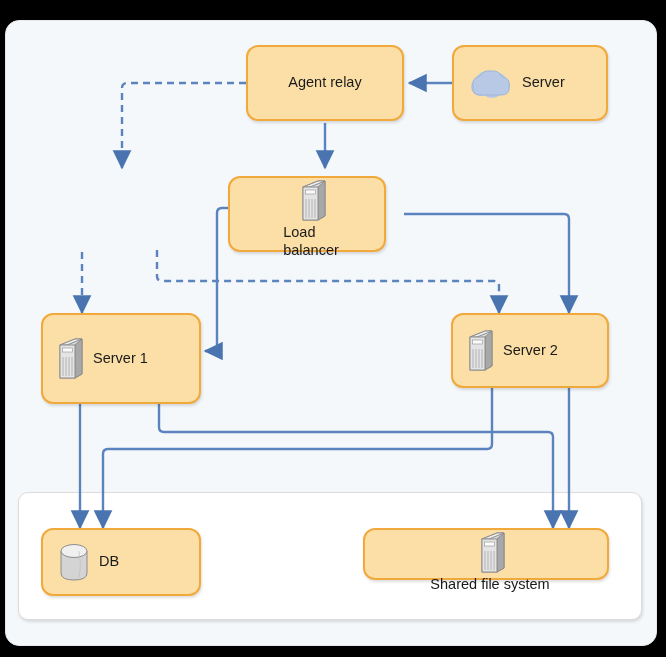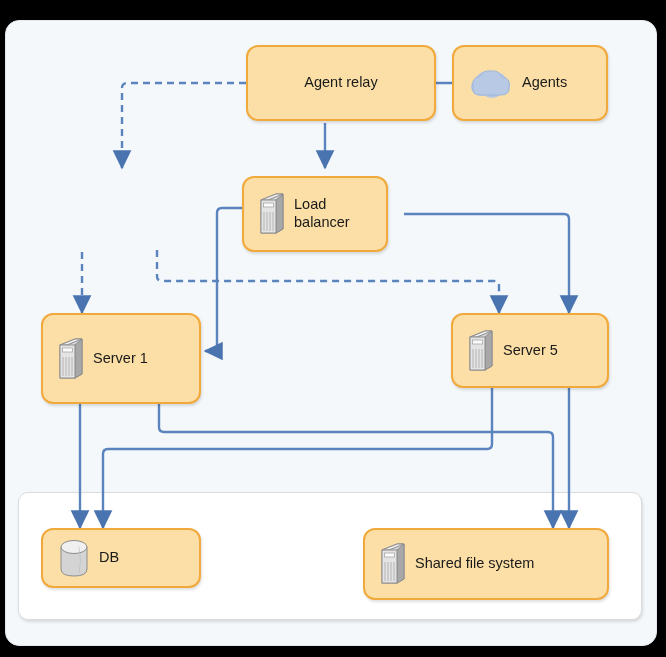--- a/index.html
+++ b/index.html
@@ -122,42 +122,42 @@
       <path d="M 80,388 L 80,528" marker-end="url(#arrowSolid)"></path>
 
       <path d="M 159,388 L 159,427 Q 159,432 164,432 L 548,432 Q 553,432 553,437 L 553,528" marker-end="url(#arrowSolid)"></path>
 
       <path d="M 492,388 L 492,444 Q 492,449 487,449 L 108,449 Q 103,449 103,454 L 103,528" marker-end="url(#arrowSolid)"></path>
 
       <path d="M 569,388 L 569,528" marker-end="url(#arrowSolid)"></path>
     </g>
   </svg>
 
-  <div class="node centered" style="left:246px; top:45px; width:190px; height:76px;">
+  <div class="node centered" style="left:246px; top:45px; width:158px; height:76px;">
     <span class="node-label">Agent relay</span>
   </div>
 
   <div class="node with-icon" style="left:452px; top:45px; width:156px; height:76px;">
     <span class="icon-wrap">
       <svg width="46" height="32" viewBox="0 0 46 32">
         <g>
           <ellipse cx="13" cy="20" rx="10" ry="9" fill="#b4c7e3"></ellipse>
           <ellipse cx="24" cy="22" rx="11" ry="9" fill="#b4c7e3"></ellipse>
           <ellipse cx="33" cy="19" rx="9" ry="8" fill="#b4c7e3"></ellipse>
           <ellipse cx="18" cy="13" rx="10" ry="8.5" fill="#b9cbe6"></ellipse>
           <ellipse cx="29" cy="13" rx="9" ry="7.5" fill="#b9cbe6"></ellipse>
           <path d="M5,20 Q3,11 12,9 Q15,3 23,4 Q31,3 34,10 Q43,11 41,20 Q42,28 33,28 L12,28 Q4,28 5,20 Z" fill="#b7c9e4" stroke="#9fb5d8" stroke-width="1"></path>
         </g>
       </svg>
     </span>
-    <span class="node-label">Agents</span>
-  </div>
-
-
-  <div class="node with-icon" style="left:242px; top:176px; width:146px; height:76px;">
+    <span class="node-label">Server</span>
+  </div>
+
+
+  <div class="node with-icon" style="left:228px; top:176px; width:158px; height:76px;flex-direction:column;">
     <span class="icon-wrap">
       <svg width="28" height="46" viewBox="0 0 28 46">
         <polygon points="3,9 18,3 25,3 25,38 18,42 3,42" fill="#d8d8d8" stroke="#8d8d8d" stroke-width="1"></polygon>
         <polygon points="3,9 18,3 25,3 10,9" fill="#efefef" stroke="#8d8d8d" stroke-width="1"></polygon>
         <polygon points="25,3 25,38 18,42 18,9" fill="#a8a8a8" stroke="#8d8d8d" stroke-width="1"></polygon>
         <rect x="3" y="9" width="15" height="33" fill="#e4e4e4" stroke="#8d8d8d" stroke-width="1"></rect>
         <rect x="5.5" y="12" width="10" height="4" fill="#fafafa" stroke="#9e9e9e" stroke-width="0.7"></rect>
         <g stroke="#a6a6a6" stroke-width="0.8">
           <line x1="6" y1="21" x2="6" y2="40"></line>
           <line x1="9" y1="21" x2="9" y2="40"></line>
@@ -198,35 +198,35 @@
         <rect x="3" y="9" width="15" height="33" fill="#e4e4e4" stroke="#8d8d8d" stroke-width="1"></rect>
         <rect x="5.5" y="12" width="10" height="4" fill="#fafafa" stroke="#9e9e9e" stroke-width="0.7"></rect>
         <g stroke="#a6a6a6" stroke-width="0.8">
           <line x1="6" y1="21" x2="6" y2="40"></line>
           <line x1="9" y1="21" x2="9" y2="40"></line>
           <line x1="12" y1="21" x2="12" y2="40"></line>
           <line x1="15" y1="21" x2="15" y2="40"></line>
         </g>
       </svg>
     </span>
-    <span class="node-label">Server 5</span>
-  </div>
-
-  <div class="node with-icon" style="left:41px; top:528px; width:160px; height:60px;">
+    <span class="node-label">Server 2</span>
+  </div>
+
+  <div class="node with-icon" style="left:41px; top:528px; width:160px; height:68px;">
     <span class="icon-wrap">
       <svg width="34" height="42" viewBox="0 0 34 42">
         <path d="M4,10 L4,32 Q4,39 17,39 Q30,39 30,32 L30,10 Z" fill="#d4d4d4" stroke="#8d8d8d" stroke-width="1"></path>
         <ellipse cx="17" cy="10" rx="13" ry="6.5" fill="#f0f0f0" stroke="#8d8d8d" stroke-width="1"></ellipse>
         <path d="M22,10 Q25,24 22,37" fill="none" stroke="#bdbdbd" stroke-width="0.8" opacity="0.8"></path>
       </svg>
     </span>
     <span class="node-label">DB</span>
   </div>
 
-  <div class="node with-icon" style="left:363px; top:528px; width:246px; height:72px;">
+  <div class="node with-icon" style="left:363px; top:528px; width:246px; height:52px;flex-direction:column;">
     <span class="icon-wrap">
       <svg width="28" height="46" viewBox="0 0 28 46">
         <polygon points="3,9 18,3 25,3 25,38 18,42 3,42" fill="#d8d8d8" stroke="#8d8d8d" stroke-width="1"></polygon>
         <polygon points="3,9 18,3 25,3 10,9" fill="#efefef" stroke="#8d8d8d" stroke-width="1"></polygon>
         <polygon points="25,3 25,38 18,42 18,9" fill="#a8a8a8" stroke="#8d8d8d" stroke-width="1"></polygon>
         <rect x="3" y="9" width="15" height="33" fill="#e4e4e4" stroke="#8d8d8d" stroke-width="1"></rect>
         <rect x="5.5" y="12" width="10" height="4" fill="#fafafa" stroke="#9e9e9e" stroke-width="0.7"></rect>
         <g stroke="#a6a6a6" stroke-width="0.8">
           <line x1="6" y1="21" x2="6" y2="40"></line>
           <line x1="9" y1="21" x2="9" y2="40"></line>

